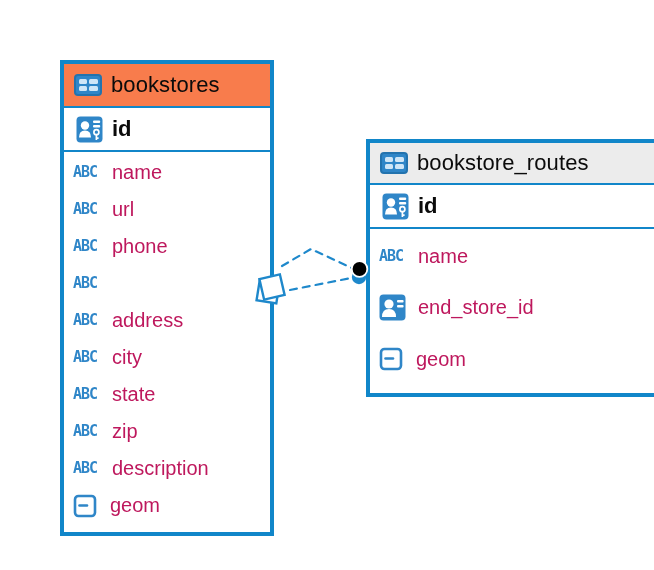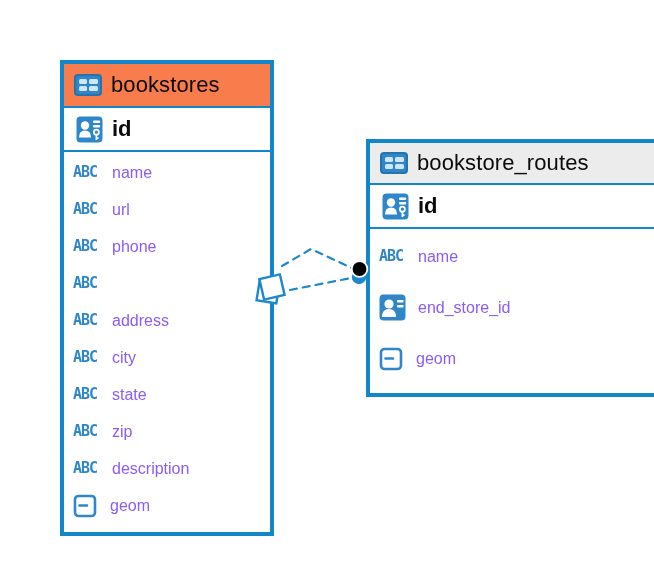--- a/index.html
+++ b/index.html
@@ -16,21 +16,21 @@
     border-bottom:2px solid #1186c9;
   }
   .tbl-title{font-size:22px;color:#0b0b0b;letter-spacing:.1px;white-space:nowrap;}
   .pk-row{
     display:flex;align-items:center;gap:9px;padding:0 12px;box-sizing:border-box;
     border-bottom:2px solid #1186c9;background:#fff;
   }
   .pk-label{font-size:22px;font-weight:700;color:#0b0b0b;}
   .rows{display:flex;flex-direction:column;justify-content:space-around;box-sizing:border-box;padding:2px 0;}
   .col-row{display:flex;align-items:center;gap:9px;padding:0 9px;height:100%;}
-  .col-label{font-size:16px;color:#8b5cf6;white-space:nowrap;}
+  .col-label{font-size:20px;color:#be185d;white-space:nowrap;}
   
   .tbl-icon{
     width:28px;height:22px;flex:0 0 28px;border-radius:4px;background:#2f86c8;
     border:2px solid #2373ae;box-sizing:border-box;display:grid;
     grid-template-columns:1fr 1fr;grid-template-rows:1.15fr 1fr;gap:2px;padding:2.5px;
   }
   .tbl-icon span{background:#cfe6f7;border-radius:1.5px;}
   .abc-icon{
     flex:0 0 30px;width:30px;font-family:"DejaVu Sans Mono",monospace;font-weight:800;
     font-size:15px;color:#2f86c8;letter-spacing:-1px;text-align:left;line-height:1;

